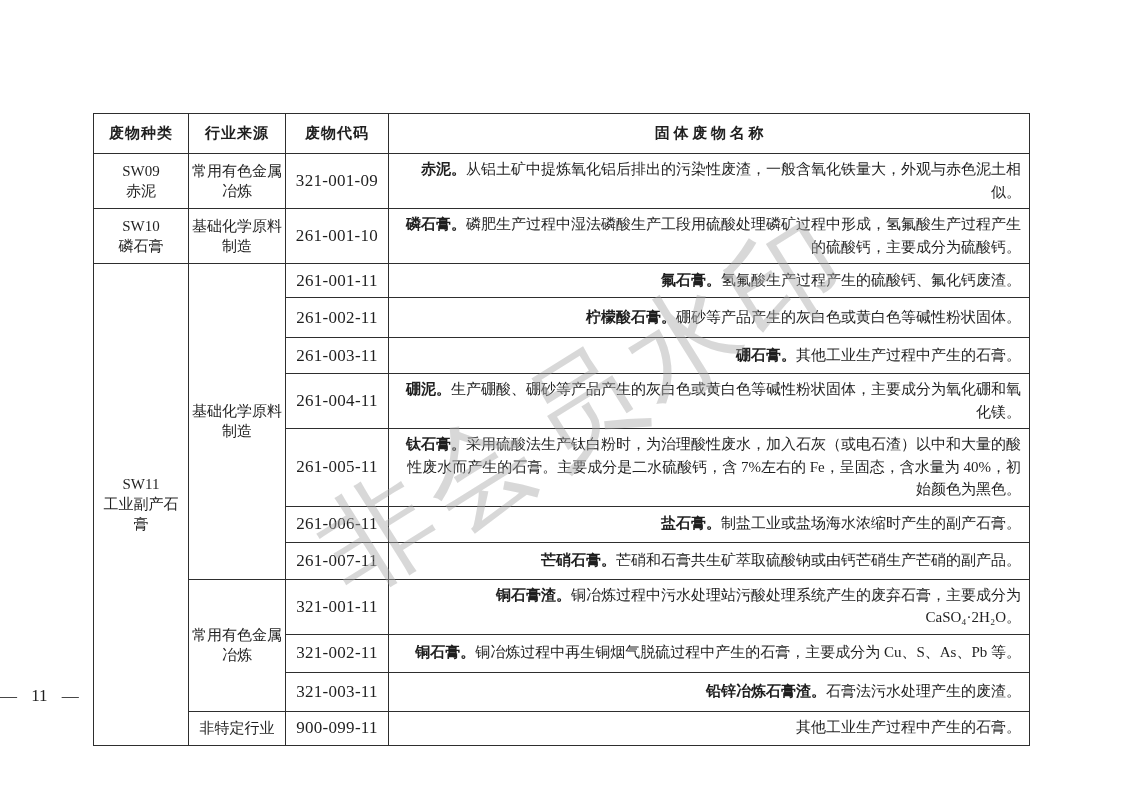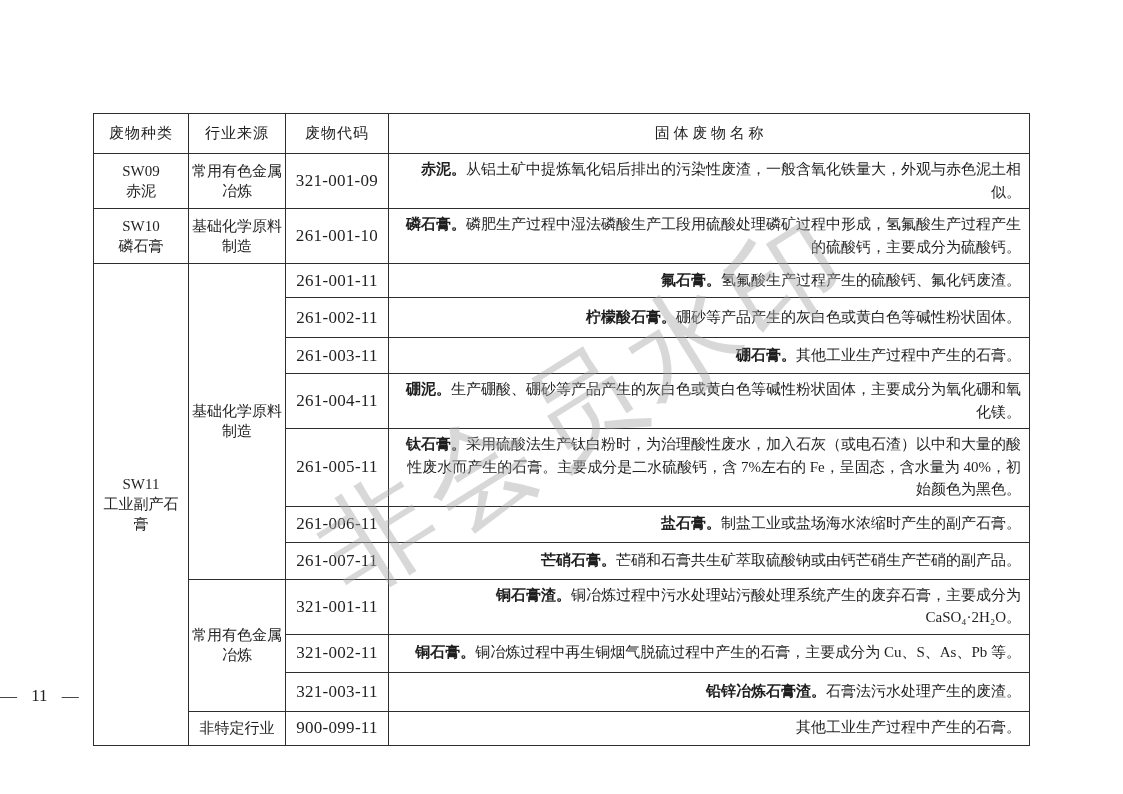--- a/index.html
+++ b/index.html
@@ -21,21 +21,21 @@
   }
   .waste-table col.c1 { width:95px; }
   .waste-table col.c2 { width:97px; }
   .waste-table col.c3 { width:103px; }
   .waste-table th, .waste-table td {
     border:1px solid #2e2e2e;
     font-size:15px;
     vertical-align:middle;
   }
   .waste-table th {
-    font-weight:normal;
+    font-weight:bold;
     text-align:center;
     height:40px;
     letter-spacing:1px;
   }
   th.name-hd { letter-spacing:0; }
   td.c-type, td.c-src {
     text-align:center;
     white-space:pre-line;
     line-height:1.35;
     padding:2px 3px;

